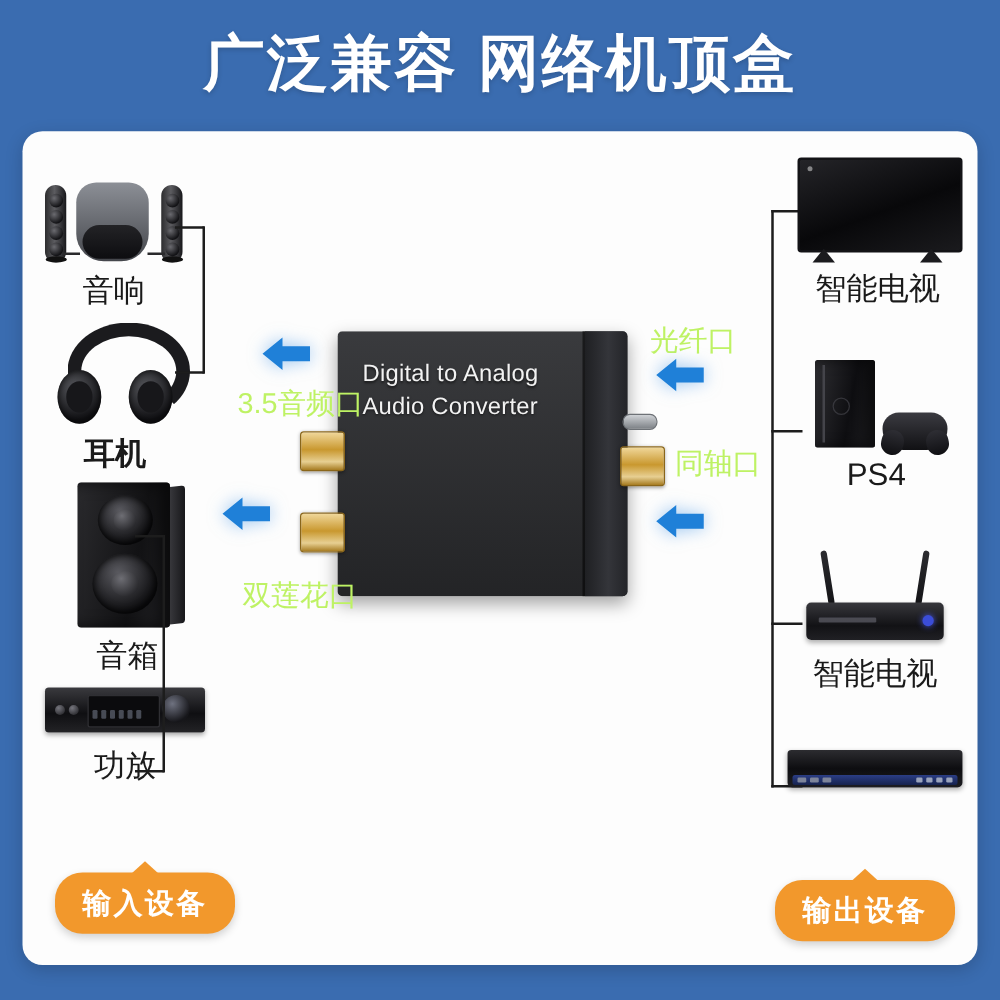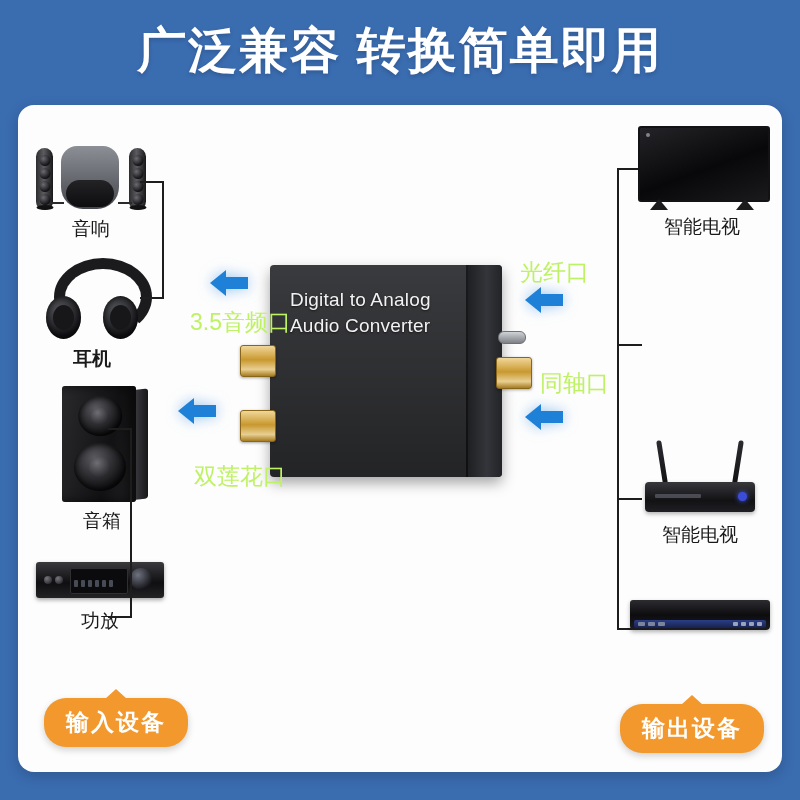--- a/index.html
+++ b/index.html
@@ -25,21 +25,21 @@
   .card{
     position:absolute;left:18px;top:105px;
     width:764px;height:667px;
     background:#fdfdfd;border-radius:16px;
     box-shadow:0 4px 14px rgba(0,0,0,.18);
   }
 
   
   .dev{position:absolute;text-align:center;}
   .dev .cap{
-    color:#1a1a1a;font-size:19px;margin-top:4px;white-space:nowrap;
+    color:#1a1a1a;font-size:25px;margin-top:4px;white-space:nowrap;
   }
   .art{position:relative;margin:0 auto;}
 
   
   .sp21{width:118px;height:74px;}
   .sp21 .tower{
     position:absolute;bottom:2px;width:17px;height:62px;
     background:linear-gradient(90deg,#2c2c2e,#5c5c60 45%,#17171a);
     border-radius:9px;
   }
@@ -307,21 +307,21 @@
     width:0;height:0;
     border-left:11px solid transparent;border-right:11px solid transparent;
     border-bottom:10px solid #f2982c;
   }
 </style>
 </head>
 <body>
 
 <div id="stage">
 
-  <div class="title">广泛兼容 转换简单即用</div>
+  <div class="title">广泛兼容 网络机顶盒</div>
 
   <div class="card"></div>
 
   <div class="dev" style="left:32px;top:138px;width:118px;">
     <div class="art sp21">
       <div class="tower l">
           <i></i>
           <i></i>
           <i></i>
           <i></i>
@@ -353,21 +353,21 @@
   <div class="dev" style="left:56px;top:386px;width:92px;">
     <div class="art bsp">
       <div class="box"></div>
       <div class="side"></div>
       <div class="drv t"></div>
       <div class="drv b"></div>
     </div>
     <div class="cap">音箱</div>
   </div>
 
-  <div class="dev" style="left:36px;top:554px;width:128px;">
+  <div class="dev" style="left:36px;top:542px;width:128px;">
     <div class="art amp">
       <div class="chassis"></div>
       <div class="panel"></div>
       <div class="knobs">
           <b></b>
           <b></b>
         </div>
       <div class="dots">
           <i></i>
           <i></i>
@@ -419,21 +419,21 @@
   </div>
   <div class="plabel" style="left:194px;top:461px;">双莲花口</div>
 
   <div class="plabel" style="left:520px;top:257px;">光纤口</div>
   <div class="arrow" style="left:523px;top:285px;">
     <svg viewBox="0 0 42 30">
         <path d="M2 15 L18 2 L18 9 L40 9 L40 21 L18 21 L18 28 Z" fill="#1f80d8"></path>
       </svg>
   </div>
 
-  <div class="plabel" style="left:540px;top:368px;">同轴口</div>
+  <div class="plabel" style="left:540px;top:355px;">同轴口</div>
   <div class="arrow" style="left:523px;top:402px;">
     <svg viewBox="0 0 42 30">
         <path d="M2 15 L18 2 L18 9 L40 9 L40 21 L18 21 L18 28 Z" fill="#1f80d8"></path>
       </svg>
   </div>
 
   <div class="brk" style="left:617px;top:168px;width:26px;height:462px;">
     <div class="v" style="left:0;top:0;height:462px;"></div>
     <div class="h" style="left:0;top:0;width:25px;"></div>
     <div class="h" style="left:0;top:176px;width:25px;"></div>
@@ -445,20 +445,27 @@
     <div class="art tv">
       <div class="screen">
           <div class="glint"></div>
         </div>
       <div class="foot l"></div>
         <div class="foot r"></div>
     </div>
     <div class="cap">智能电视</div>
   </div>
 
+  <div class="dev" style="left:642px;top:288px;width:118px;">
+    <div class="art ps">
+      <div class="console"></div>
+      <div class="pad"></div>
+    </div>
+    <div class="cap">PS4</div>
+  </div>
 
   <div class="dev" style="left:637px;top:434px;width:126px;">
     <div class="art rt">
       <div class="ant l"></div>
         <div class="ant r"></div>
       <div class="body"></div>
       <div class="brand"></div>
       <div class="led"></div>
     </div>
     <div class="cap">智能电视</div>

